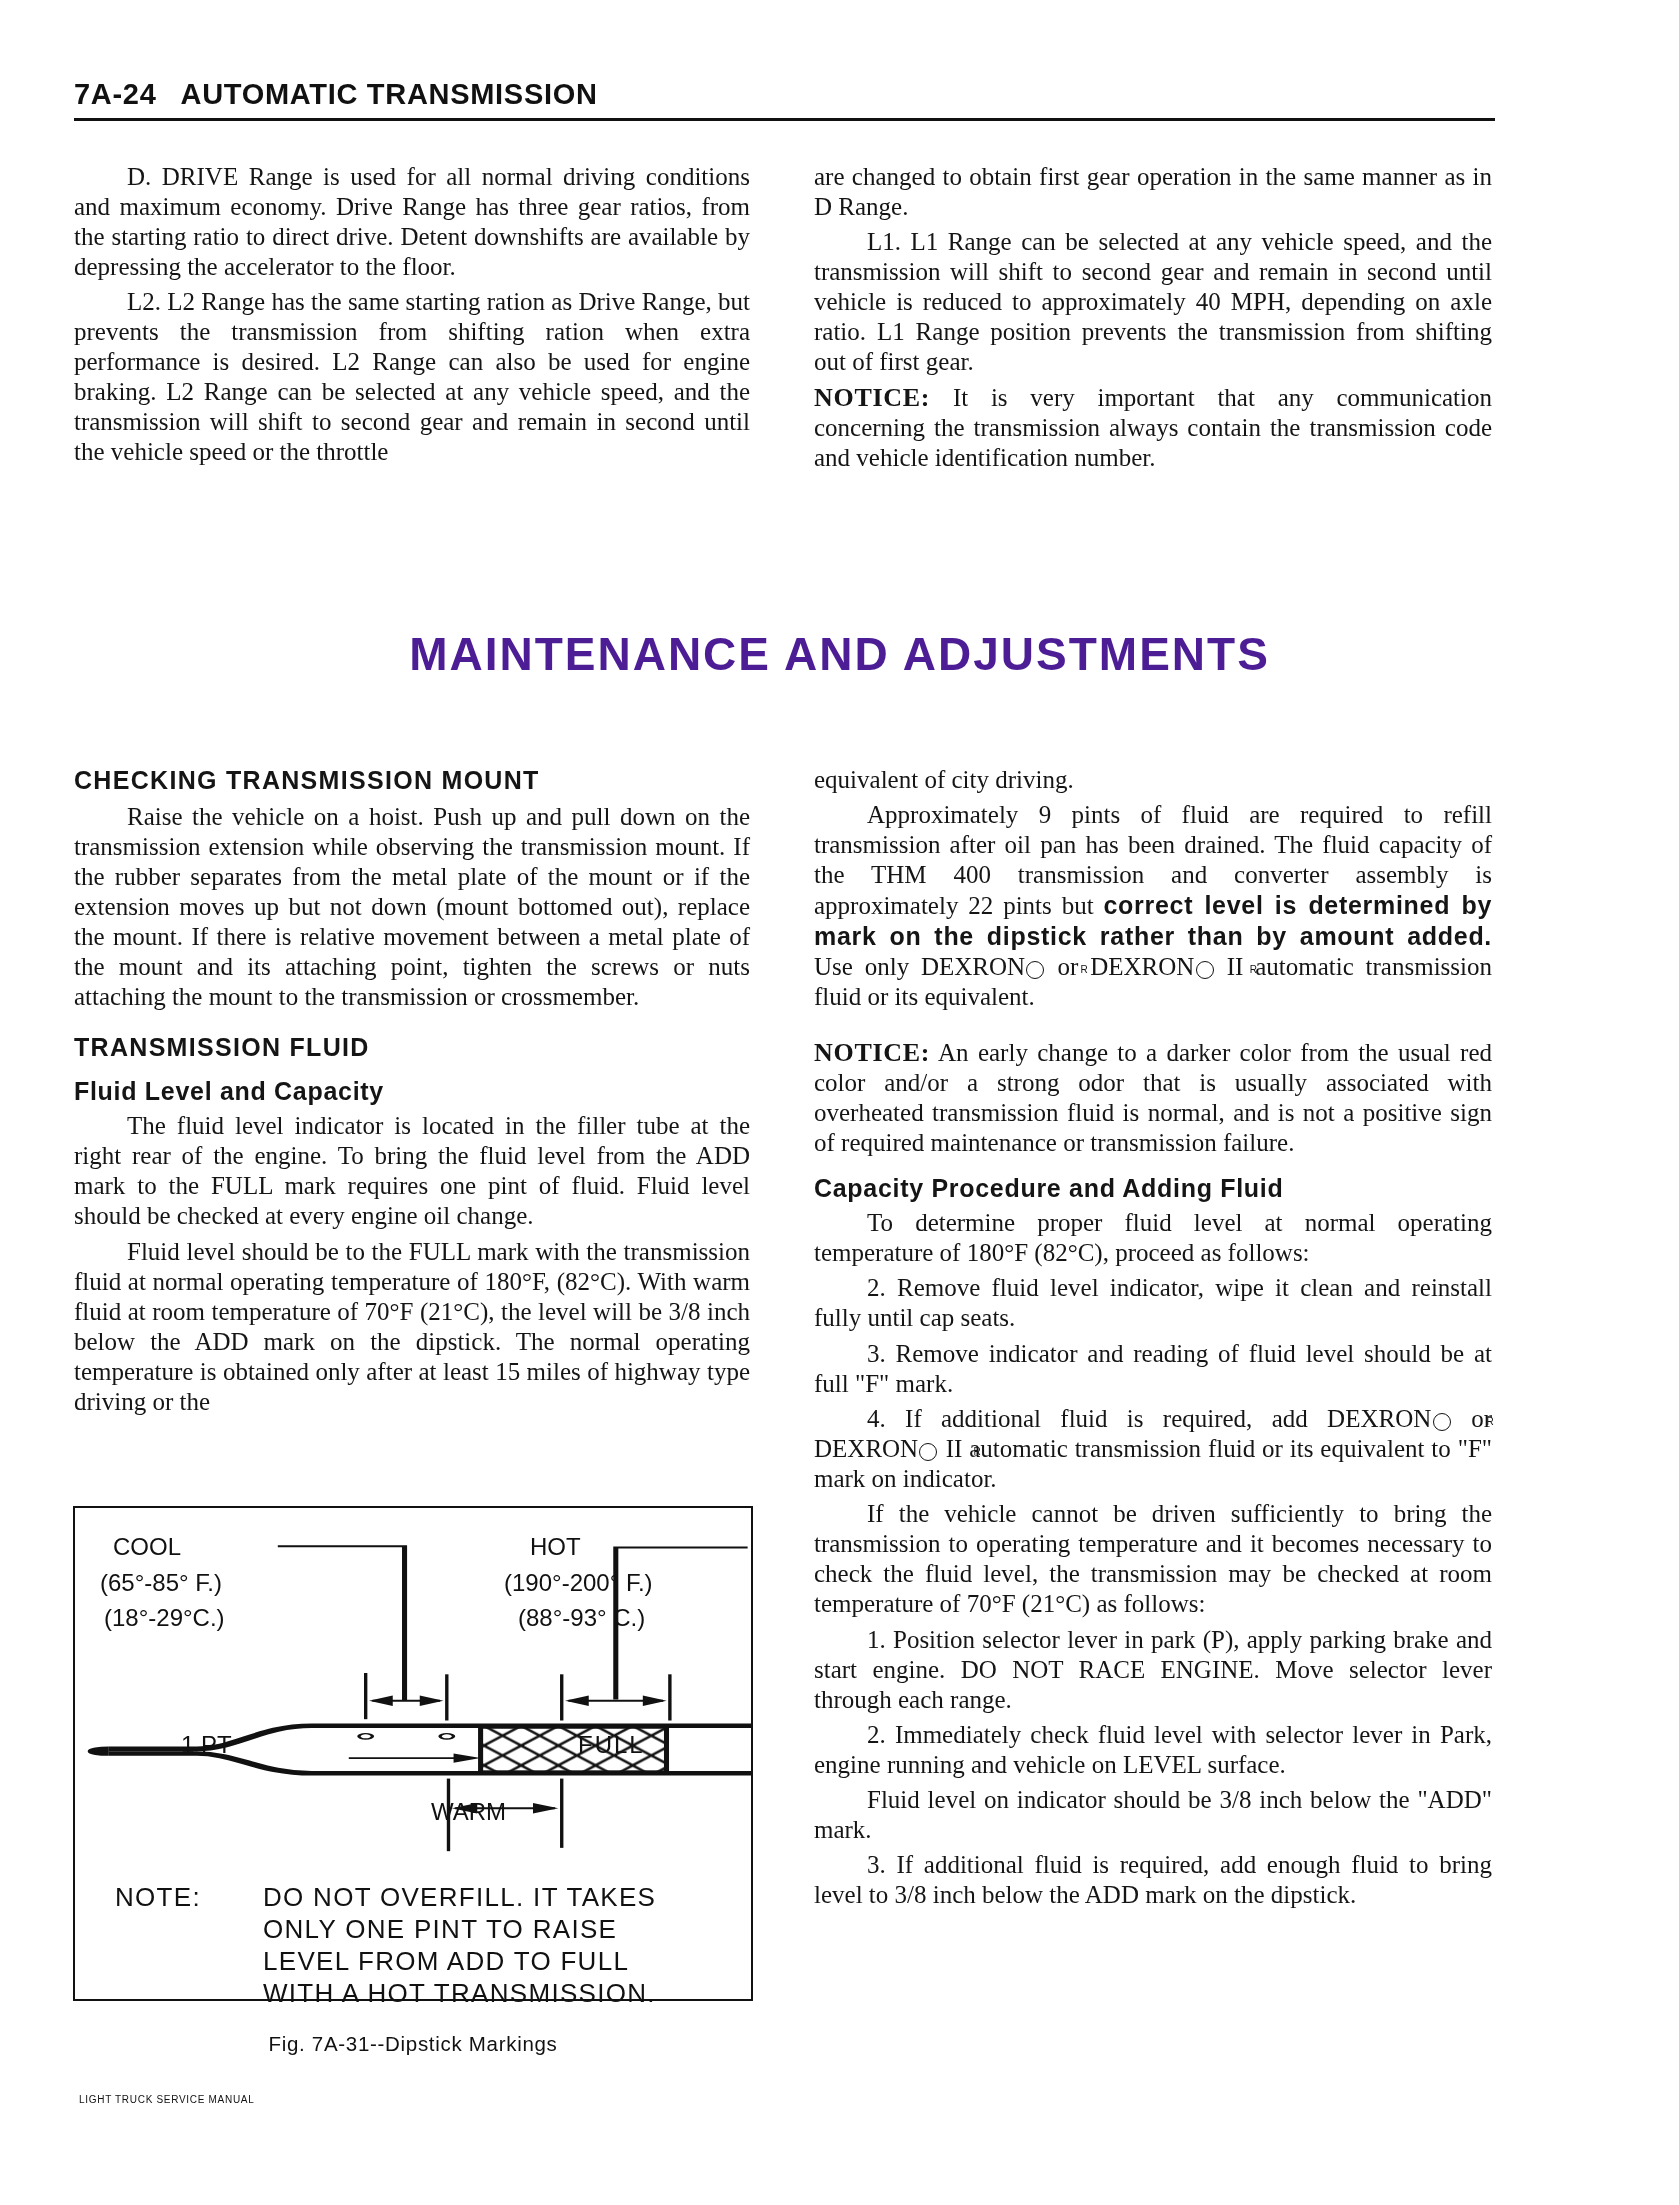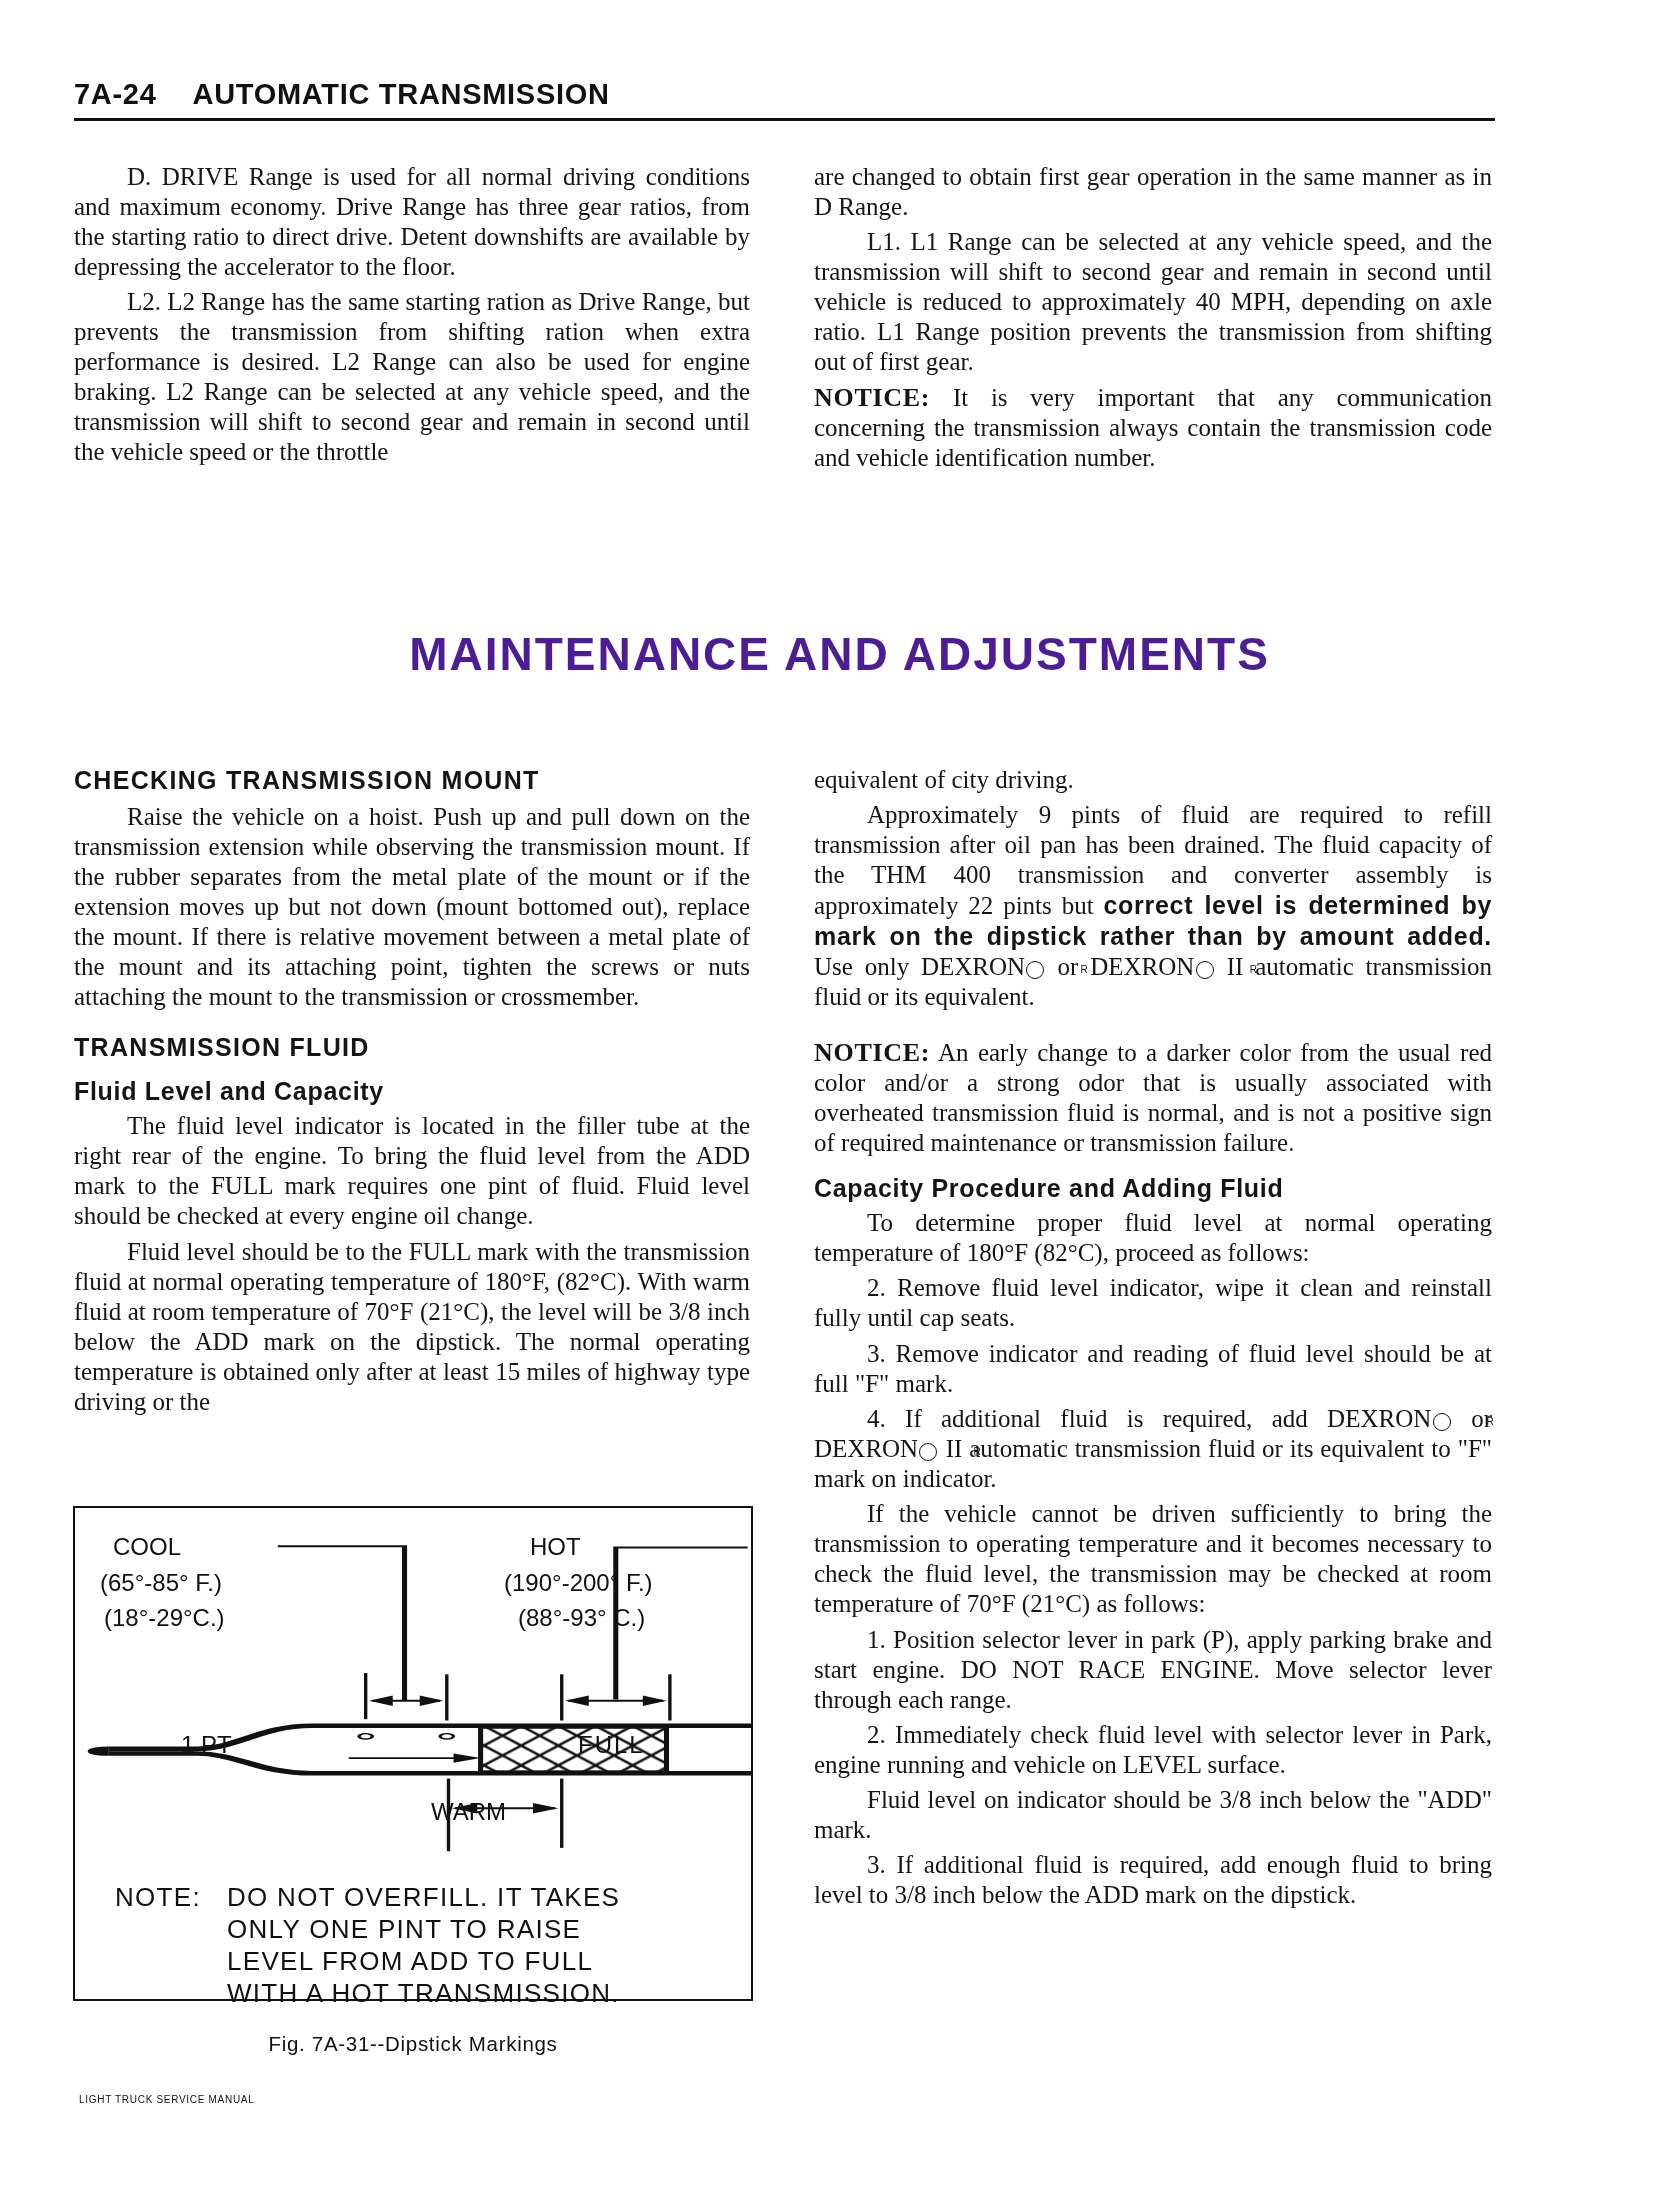--- a/index.html
+++ b/index.html
@@ -1,19 +1,19 @@
 <!DOCTYPE html>
 <html style="font-size:10.6px"><head>
 <meta charset="utf-8">
 <style>
   html, body { margin:0; padding:0; background:#ffffff; }
   body { width:1679px; height:2205px; position:relative; overflow:hidden; color:#111; }
 
   .header { position:absolute; left:74px; top:78px; width:1421px; }
-  .header .title { font-family:"Liberation Sans", sans-serif; font-weight:bold; font-size:29px; letter-spacing:0.7px; display:flex; gap:36px; }
+  .header .title { font-family:"Liberation Sans", sans-serif; font-weight:bold; font-size:29px; letter-spacing:0.7px; display:flex; gap:24px; }
   .header .rule { position:absolute; left:0; top:40px; width:1421px; height:3.3px; background:#111; }
 
   .col { position:absolute; font-family:"Liberation Serif", serif; font-size:25px; line-height:30px; text-align:justify; color:#151515; }
   .col p { margin:0 0 5.3px 0; text-indent:0; }
   .col p.ind { text-indent:53px; }
 
   .c1-top { left:74px; top:162px; width:676px; }
   .c2-top { left:814px; top:162px; width:678px; }
 
   .notice { margin:40px 0 0 55px; }
@@ -24,21 +24,21 @@
   .c1-bot { left:74px; top:765px; width:676px; }
   .c2-bot { left:814px; top:765px; width:678px; }
 
   h2.sec { font-family:"Liberation Sans", sans-serif; font-weight:bold; font-size:25px; letter-spacing:1.3px; margin:0 0 6.6px 0; text-align:left; }
   h3.sub { font-family:"Liberation Sans", sans-serif; font-weight:bold; font-size:25px; letter-spacing:0.7px; margin:14.5px 0 5.3px 0; text-align:left; }
   .boldsans { font-family:"Liberation Sans", sans-serif; font-weight:bold; font-size:25px; letter-spacing:0.7px; }
 
   
   .figure { position:absolute; left:73px; top:1506px; width:680px; height:495px; border:2px solid #111; box-sizing:border-box;padding-left:9px; }
   .fig-label { position:absolute; font-family:"Liberation Sans", sans-serif; font-size:24px; color:#111; white-space:nowrap; }
-  .fig-note { position:absolute; left:40px; top:373px; font-family:"Liberation Sans", sans-serif; font-size:26px; line-height:32px; letter-spacing:1.3px; display:flex; }
+  .fig-note { position:absolute; left:40px; top:373px; font-family:"Liberation Sans", sans-serif; font-size:26px; line-height:32px; letter-spacing:1.3px; display:flex;gap:36px; }
   .fig-note .lbl { width:112px; }
   .fig-note .lines div { white-space:nowrap; }
   .caption { position:absolute; left:73px; width:680px; top:2032px; text-align:center; font-family:"Liberation Sans", sans-serif; font-size:20.5px; letter-spacing:0.7px; }
   .footer { position:absolute; left:79px; top:2094px; font-family:"Liberation Sans", sans-serif; font-size:10px; letter-spacing:0.7px; }
   .reg { display:inline-block; width:16px; height:16px; border:1.3px solid #111; border-radius:50%; font-family:"Liberation Sans", sans-serif; font-size:10px; line-height:16px; text-align:center; vertical-align:2px; margin:0 1.3px; }
 </style>
 </head>
 <body>
 
 <div class="header">

